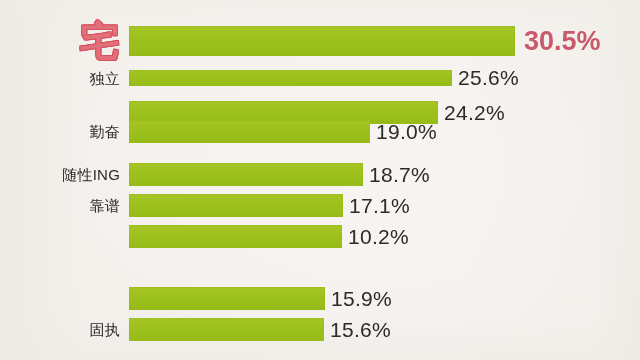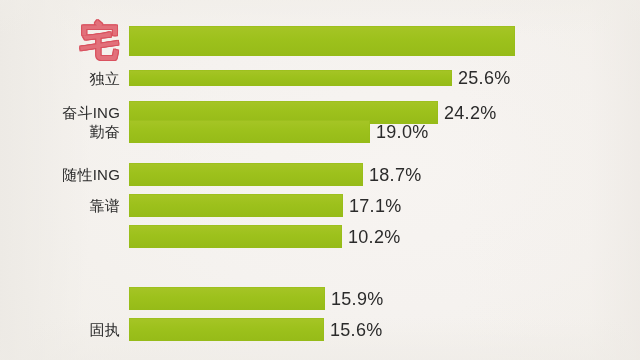--- a/index.html
+++ b/index.html
@@ -103,21 +103,21 @@
   .bar {
     height: 100%;
     background: linear-gradient(180deg, #a6c526 0%, #9dc11c 45%, #96bb18 100%);
     box-shadow: inset 0 0 0 1px rgba(150,187,24,0.5);
   }
 
   .val-label {
     position: absolute;
     top: 50%;
     transform: translateY(-50%);
-    font-size: 18px;
+    font-size: 21px;
     color: #2b2b2b;
     white-space: nowrap;
     letter-spacing: 0.3px;
   }
 
   .val-label.highlight {
     font-size: 27px;
     font-weight: bold;
     color: #c95a6b;
     letter-spacing: 0px;
@@ -126,30 +126,30 @@
 </head>
 <body>
 
 <div id="chart-root">
   <div class="rows">
       <div class="row" style="top: 26px; height: 30px;">
         <div class="cat-label highlight">宅</div>
         <div class="bar-track" style="width: 386px;">
           <div class="bar"></div>
         </div>
+        <div class="val-label highlight" style="left: 524px;">30.5%</div>
       </div>
       <div class="row" style="top: 70px; height: 16px;">
         <div class="cat-label">独立</div>
         <div class="bar-track" style="width: 323px;">
           <div class="bar"></div>
         </div>
         <div class="val-label" style="left: 458px;">25.6%</div>
       </div>
       <div class="row" style="top: 101px; height: 23px;">
-        <div class="cat-label">奋斗ING</div>
         <div class="bar-track" style="width: 309px;">
           <div class="bar"></div>
         </div>
         <div class="val-label" style="left: 444px;">24.2%</div>
       </div>
       <div class="row" style="top: 120px; height: 23px;">
         <div class="cat-label">勤奋</div>
         <div class="bar-track" style="width: 241px;">
           <div class="bar"></div>
         </div>

